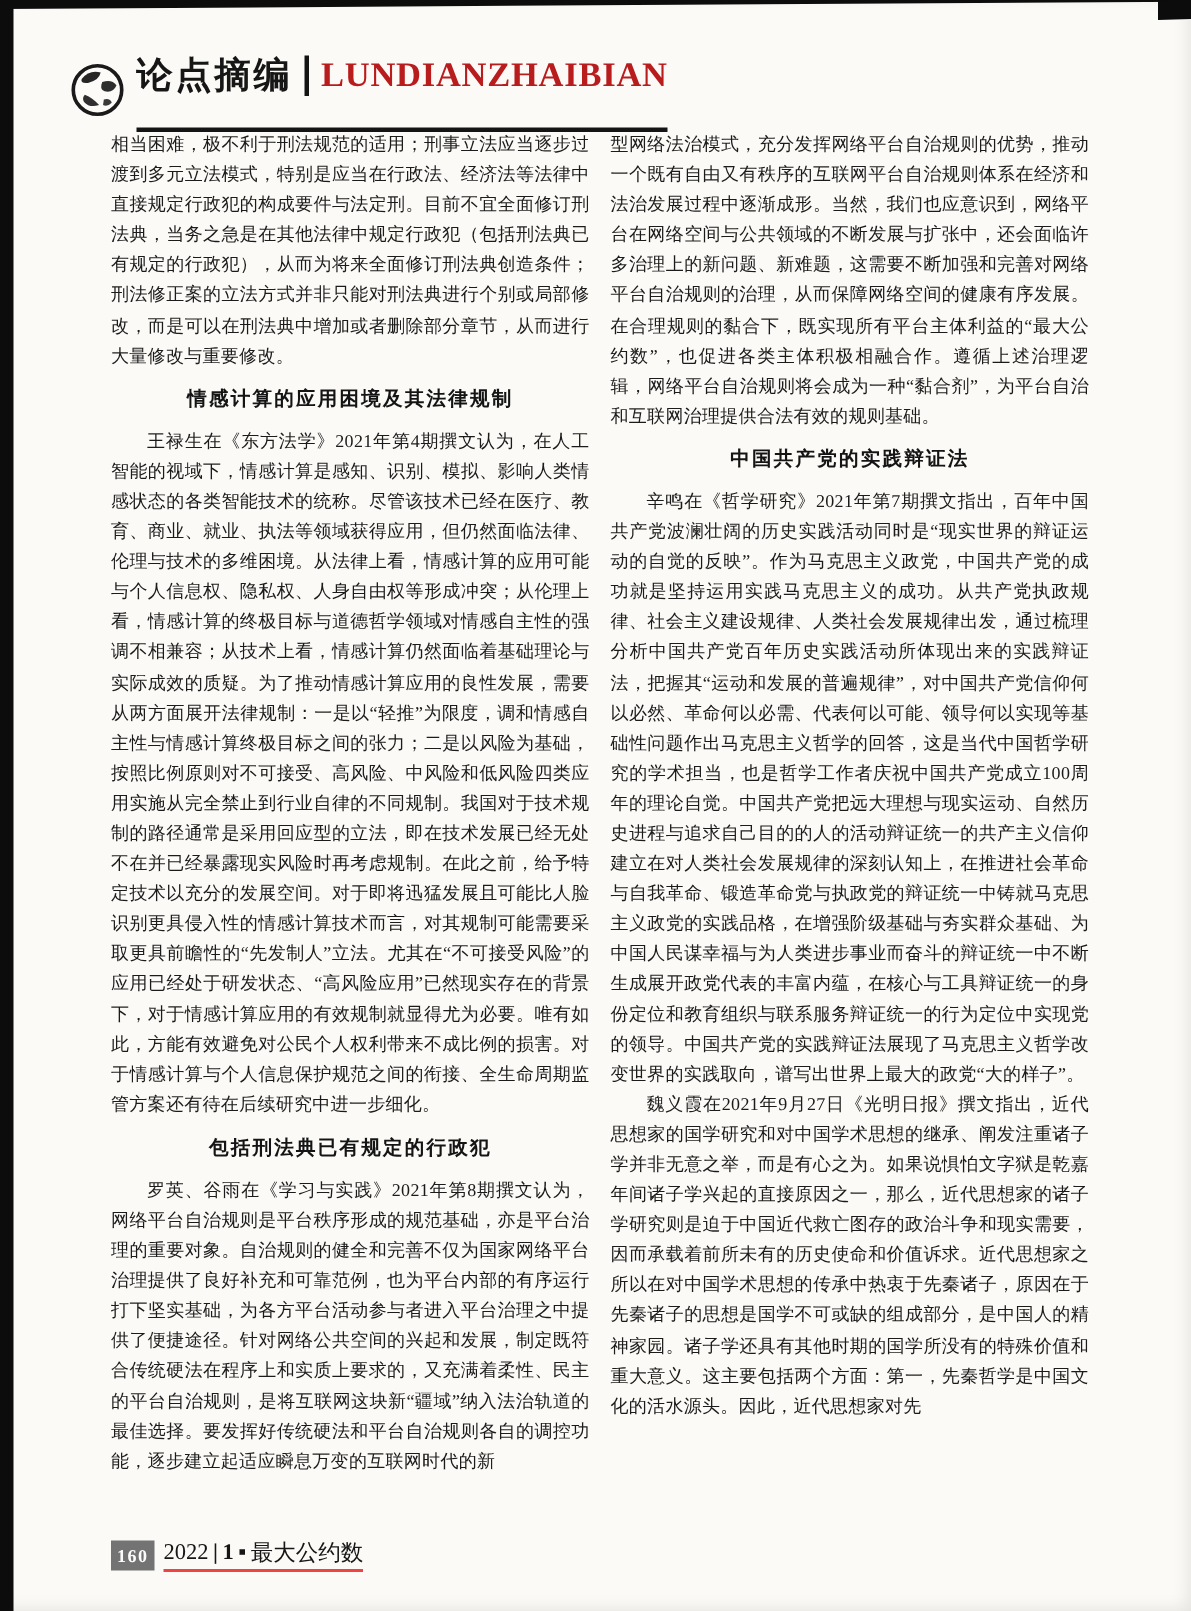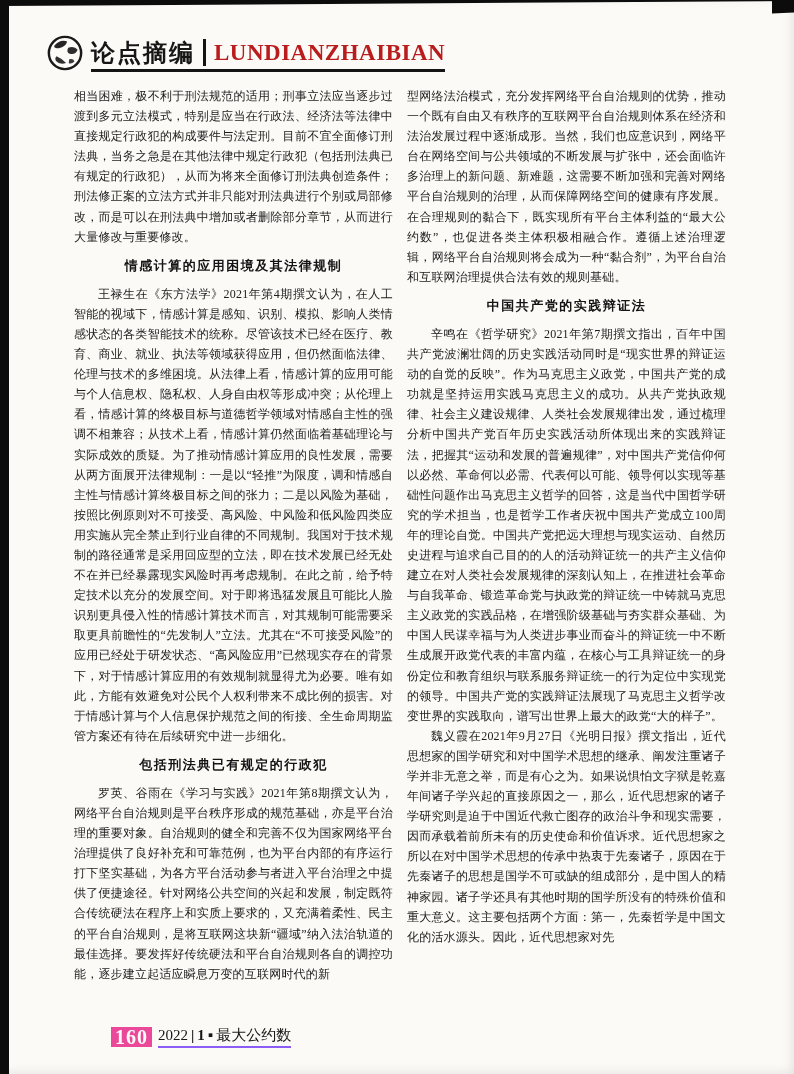--- a/index.html
+++ b/index.html
@@ -27,21 +27,21 @@
     transform:skewY(-2deg);
   }
   
   .masthead{
     position:absolute;left:46px;top:34px;
     display:flex;align-items:center;gap:7px;
   }
   .globe{width:38px;height:38px;flex:0 0 auto;margin-bottom:2px;}
   .masthead-text{
     display:flex;align-items:center;gap:8px;
-    border-bottom:3px solid #141414;padding-bottom:0;
+    border-bottom:3px solid #141414;padding-bottom:19px;
   }
   .logo-cn{
     font-size:24px;font-weight:700;color:#161616;letter-spacing:2px;
     font-family:"Liberation Serif","DejaVu Serif",serif;
   }
   .logo-divider{width:3px;height:27px;background:#141414;}
   .logo-pinyin{
     font-size:23px;font-weight:900;color:#b91c1c;letter-spacing:0.5px;
     font-family:Liberation Serif, serif;
   }
@@ -65,25 +65,25 @@
     text-align:center;font-size:13px;font-weight:700;color:#141414;
     letter-spacing:1.5px;line-height:22px;
   }
   
   .footer{
     position:absolute;left:74px;top:1026px;
     display:flex;align-items:center;gap:6px;
     font-size:15px;color:#161616;
   }
   .page-num-box{
-    background:#ec4899;color:#fcfcfa;font-weight:700;
-    padding:0 4px;font-size:20px;letter-spacing:1px;line-height:20px;margin-left:37px;
+    background:#737373;color:#fcfcfa;font-weight:700;
+    padding:0 4px;font-size:12px;letter-spacing:1px;line-height:20px;
   }
   .footer-issue{
-    border-bottom:2px solid #8b5cf6;padding-bottom:1px;
+    border-bottom:2px solid #ef4444;padding-bottom:1px;
     display:flex;align-items:center;gap:3px;
   }
   .footer-issue .bold{font-weight:700;}
 </style>
 </head>
 <body>
 
 <div class="page">
 
   <div class="scan-edge-top"></div>

